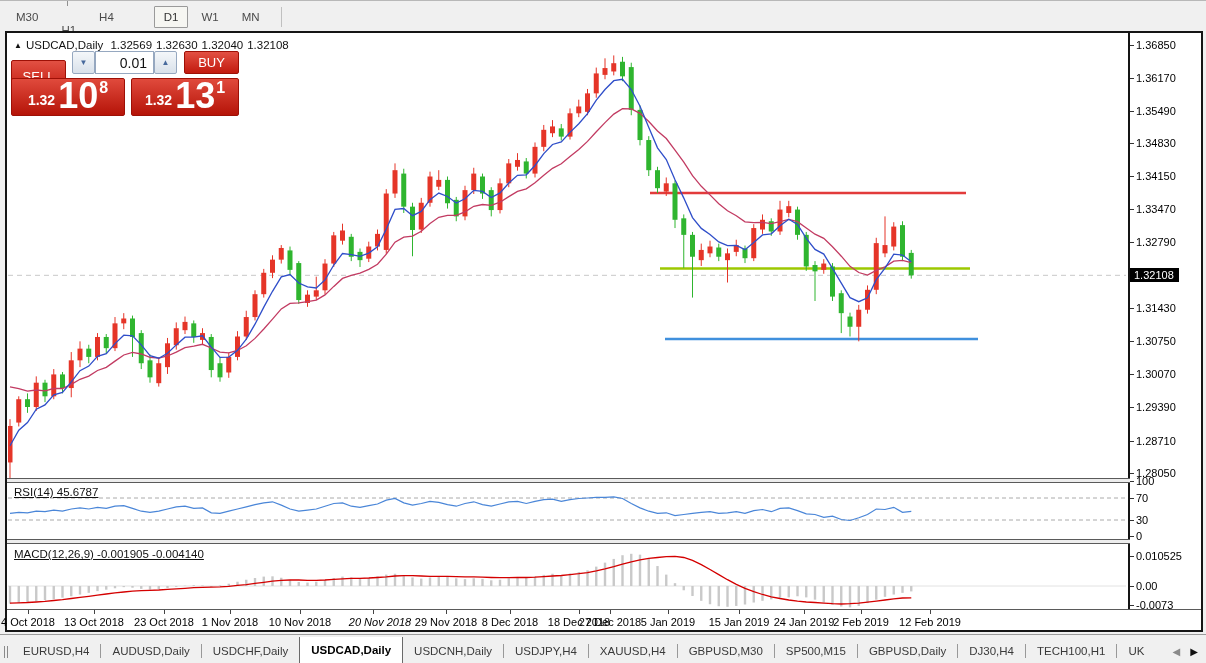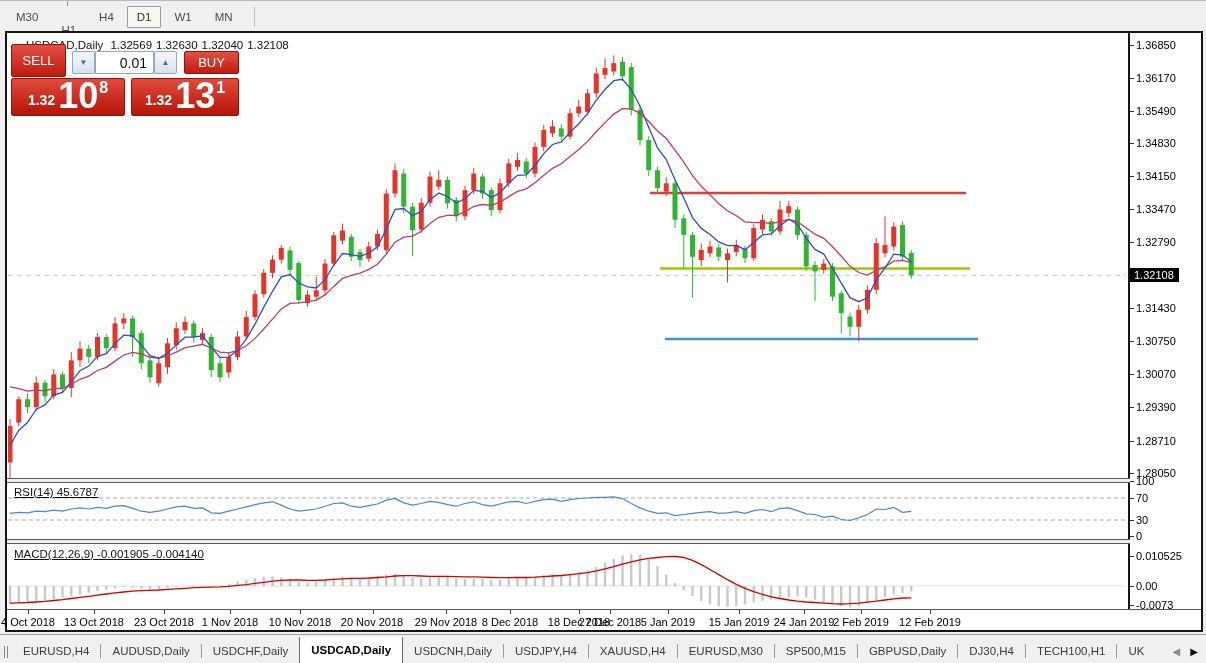--- a/index.html
+++ b/index.html
@@ -65,21 +65,21 @@
 <body>
 
 <div id="app">
 
   <div class="topbar">
     <div class="topnotch"></div>
     <div class="tf-row" id="tf-row">
         <div class="tf-btn" style="margin-right: 3px;">M30</div>
         <div class="tf-btn" style="margin-right: 3px; margin-top: 25px;">H1</div>
         <div class="tf-btn" style="margin-right: 3px;">H4</div>
-        <div class="tf-btn active" style="margin-right: 3px;">D1</div>
+        <div class="tf-btn active" style="margin-right: 3px; margin-left: 27px;">D1</div>
         <div class="tf-btn" style="margin-right: 3px;">W1</div>
         <div class="tf-btn" style="margin-right: 3px;">MN</div>
         <div class="tf-sep"></div>
       </div>
   </div>
 
   <div class="frame"></div>
   <div class="vdiv"></div>
 
   <svg id="main-svg" class="abs" style="left:8px;top:33px;background:#fff" width="1120" height="445">
@@ -420,21 +420,21 @@
   <div class="split" style="top:543px"></div>
   <div class="split" style="top:609px"></div>
   <div class="panel-bg" style="left:8px;top:610px;width:1193px;height:20px"></div>
   <div class="panel-bg" style="left:1130px;top:33px;width:71px;height:576px"></div>
 
   <div class="chart-header">
     <span class="tri">▲</span><span>USDCAD,Daily</span>
     <span>1.32569</span><span>1.32630</span><span>1.32040</span><span>1.32108</span>
   </div>
 
-  <div class="tp-btn" style="left:11px;top:44px;width:55px;height:33px">
+  <div class="tp-btn" style="left:11px;top:60px;width:55px;height:33px">
       <span>SELL</span>
     </div>
   <div class="spinbtn" style="left:72px;top:51px;width:23px;height:23px">
       <span>▼</span>
     </div>
   <input class="volfield" style="left: 95px; top: 51px; width: 59px; height: 23px;" readonly="" value="0.01">
   <div class="spinbtn" style="left:154px;top:51px;width:23px;height:23px">
       <span>▲</span>
     </div>
   <div class="tp-btn" style="left:184px;top:51px;width:55px;height:23px">
@@ -503,21 +503,21 @@
       <div class="date-label" style="left: 28px;">4 Oct 2018</div>
       <div class="date-tick" style="left: 94px;"></div>
       <div class="date-label" style="left: 94px; text-align: center;">13 Oct 2018</div>
       <div class="date-tick" style="left: 164px;"></div>
       <div class="date-label" style="left: 164px;">23 Oct 2018</div>
       <div class="date-tick" style="left: 230px;"></div>
       <div class="date-label" style="left: 230px;">1 Nov 2018</div>
       <div class="date-tick" style="left: 300px;"></div>
       <div class="date-label" style="left: 300px;">10 Nov 2018</div>
       <div class="date-tick" style="left: 373px;"></div>
-      <div class="date-label" style="left: 372px;">20 Nov 2018</div>
+      <div class="date-label" style="left: 380px; font-style: italic;">20 Nov 2018</div>
       <div class="date-tick" style="left: 446px;"></div>
       <div class="date-label" style="left: 446px;">29 Nov 2018</div>
       <div class="date-tick" style="left: 510px;"></div>
       <div class="date-label" style="left: 510px;">8 Dec 2018</div>
       <div class="date-tick" style="left: 579px;"></div>
       <div class="date-label" style="left: 579px;">18 Dec 2018</div>
       <div class="date-tick" style="left: 610px;"></div>
       <div class="date-label" style="left: 610px;">27 Dec 2018</div>
       <div class="date-tick" style="left: 668px;"></div>
       <div class="date-label" style="left: 668px;">5 Jan 2019</div>
@@ -542,21 +542,21 @@
         <div class="tab">AUDUSD,Daily</div>
         <div class="tab-sep"></div>
         <div class="tab">USDCHF,Daily</div>
         <div class="tab active">USDCAD,Daily</div>
         <div class="tab">USDCNH,Daily</div>
         <div class="tab-sep"></div>
         <div class="tab">USDJPY,H4</div>
         <div class="tab-sep"></div>
         <div class="tab">XAUUSD,H4</div>
         <div class="tab-sep"></div>
-        <div class="tab">EURUSD,M30</div>
+        <div class="tab">GBPUSD,M30</div>
         <div class="tab-sep"></div>
         <div class="tab">SP500,M15</div>
         <div class="tab-sep"></div>
         <div class="tab">GBPUSD,Daily</div>
         <div class="tab-sep"></div>
         <div class="tab">DJ30,H4</div>
         <div class="tab-sep"></div>
         <div class="tab">TECH100,H1</div>
         <div class="tab-sep"></div>
         <div class="tab">UK</div>

